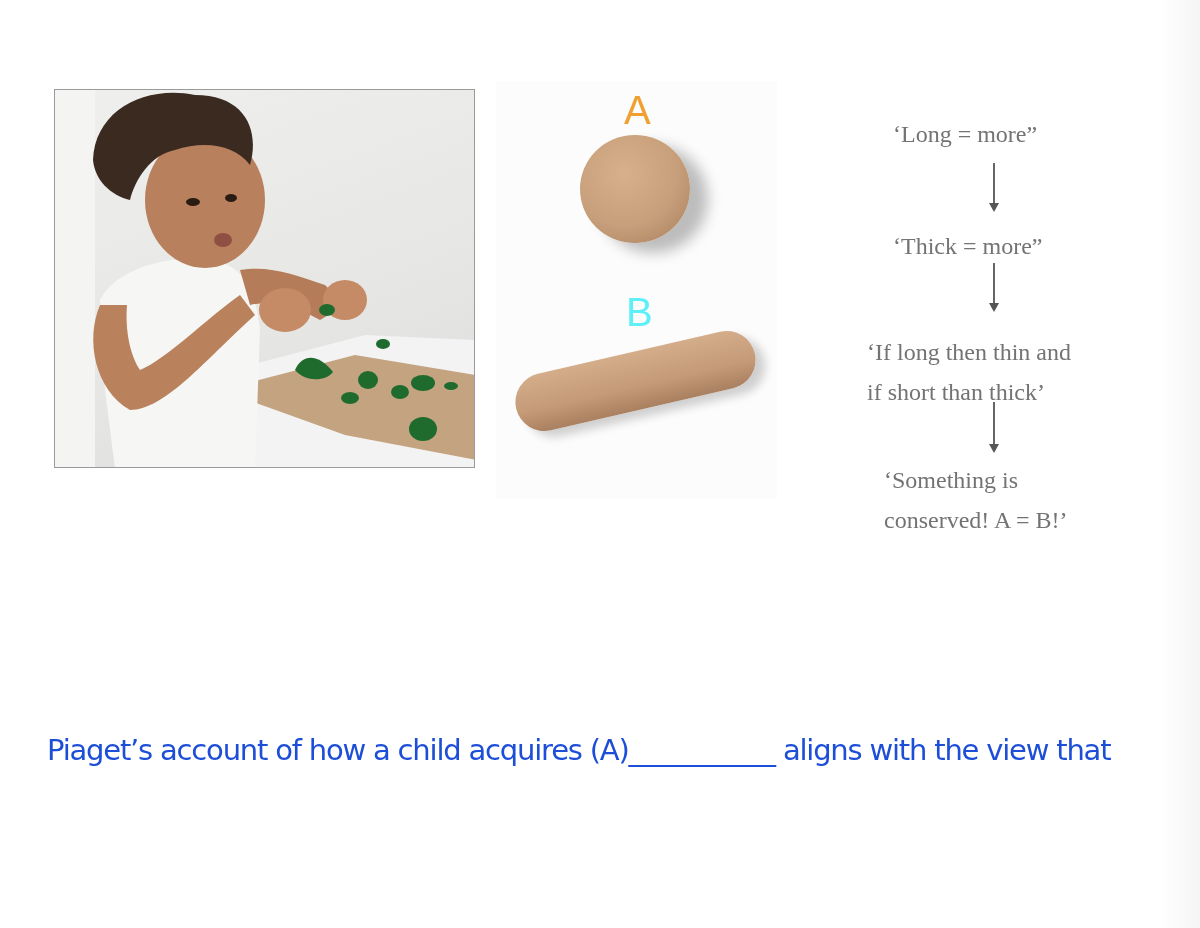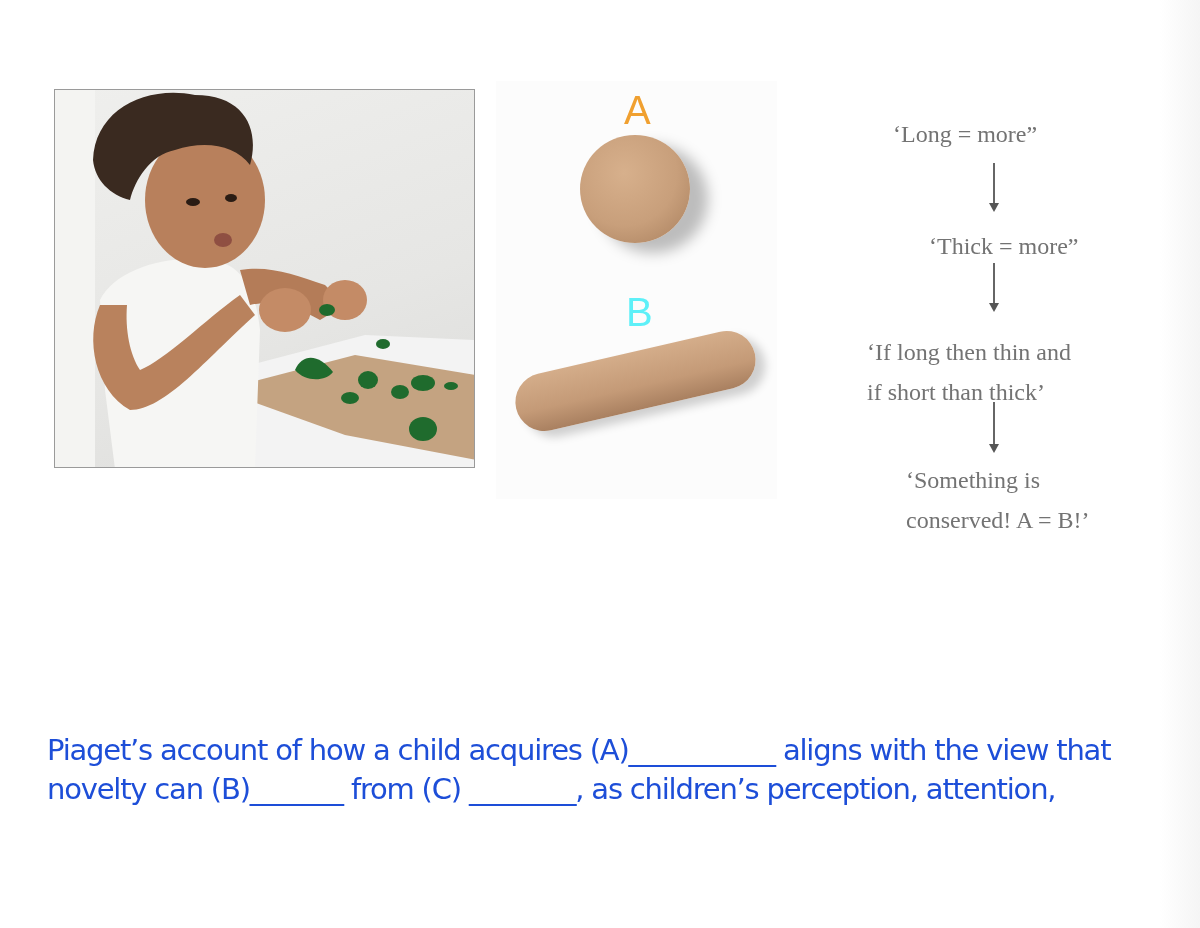--- a/index.html
+++ b/index.html
@@ -81,32 +81,31 @@
 <div class="log"></div>
 <div class="label-a">A</div>
 <div class="label-b">B</div>
 
 <div class="diag-text" style="left:893px; top:114px;">‘Long = more”</div>
 <div class="arrow" style="left:989px; top:163px;">
   <div class="shaft" style="height:40px;"></div>
     <div class="head" style="top:40px;"></div>
 </div>
 
-<div class="diag-text" style="left:893px; top:226px;margin-left:36px;">‘Thick = more”</div>
+<div class="diag-text" style="left:893px; top:226px;">‘Thick = more”</div>
 <div class="arrow" style="left:989px; top:263px;">
   <div class="shaft" style="height:40px;"></div>
     <div class="head" style="top:40px;"></div>
 </div>
 
 <div class="diag-text" style="left:867px; top:332px;">‘If long then thin and
 if short than thick’</div>
 <div class="arrow" style="left:989px; top:402px;">
   <div class="shaft" style="height:42px;"></div>
     <div class="head" style="top:42px;"></div>
 </div>
 
-<div class="diag-text" style="left:884px; top:460px;margin-left:22px;">‘Something is
+<div class="diag-text" style="left:884px; top:460px;">‘Something is
 conserved! A = B!’</div>
 
 <div class="para">
   <span class="line">Piaget’s account of how a child acquires (A)___________ aligns with the view that</span>
-  <span class="line">novelty can (B)_______ from (C) ________, as children’s perception, attention,</span>
 </div>
 
 </body></html>

